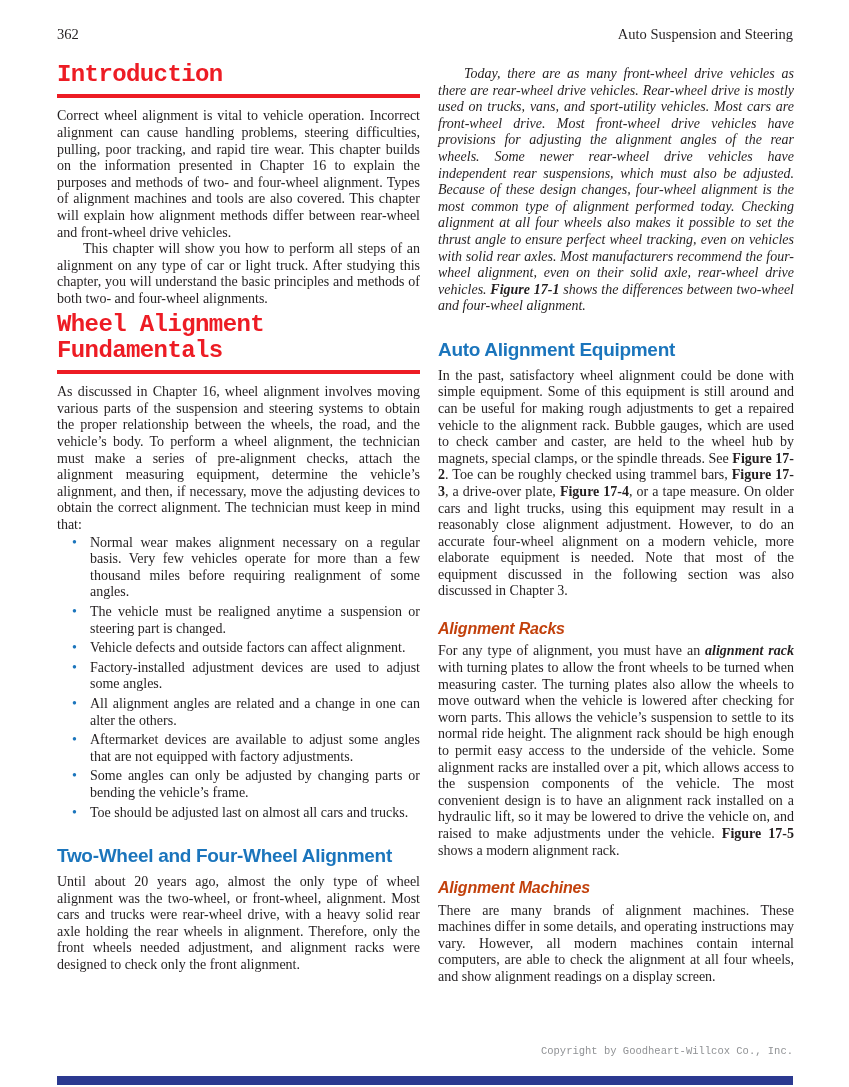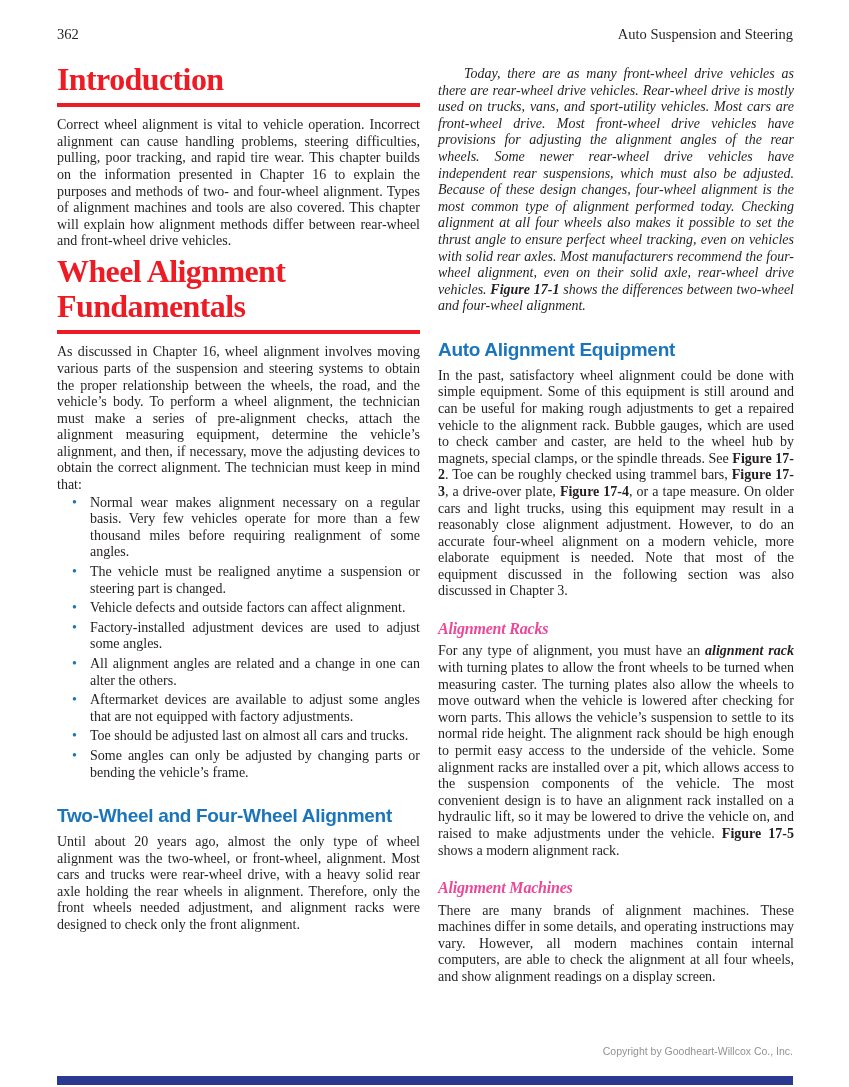--- a/index.html
+++ b/index.html
@@ -11,54 +11,54 @@
   .running-header {
     position:absolute; top:26px; left:57px; right:56px;
     display:flex; justify-content:space-between; align-items:baseline;
     font-size:14.5px; color:var(--body,#231f20);
   }
   .columns { position:absolute; top:48px; left:57px; display:flex; gap:18px; }
   .col-left  { width:363px; }
   .col-right { width:356px; }
 
   h1 {
-    font-family:Liberation Serif, serif; font-weight:bold;
-    font-size:32px; letter-spacing:-0.6px; line-height:1.1;
+    font-family:Liberation Mono, monospace; font-weight:bold;
+    font-size:24px; letter-spacing:-0.6px; line-height:1.1;
     color:var(--heading_red,#ed1c24); margin:14px 0 0 0;
   }
   h1.section-gap { margin-top:4px; }
   .red-rule { height:4px; background:var(--heading_red,#ed1c24); margin:6px 0 10px 0; }
 
   h2 {
     font-family:"Liberation Sans", sans-serif; font-weight:bold;
     font-size:19px; letter-spacing:-0.3px; line-height:1.15;
     color:var(--heading_blue,#1b75bc); margin:24px 0 7px 0;
   }
   h3 {
-    font-family:Liberation Serif, serif; font-weight:bold; font-style:italic;
+    font-family:Liberation Sans, sans-serif; font-weight:bold; font-style:italic;
     font-size:16px; letter-spacing:-0.2px; line-height:1.15;
-    color:#ec4899; margin:20px 0 5px 0;
+    color:#c2410c; margin:20px 0 5px 0;
   }
   p { margin:0; font-size:14px; line-height:16.6px; text-align:justify; }
   p.indent { text-indent:26px; }
   p.first-gap { margin-top:18px;font-style:italic; }
 
   ul.bullets { list-style:none; margin:1px 0 0 0; padding:0; }
   ul.bullets li {
     position:relative; padding-left:33px; margin-bottom:3px;
     font-size:14px; line-height:16.6px; text-align:justify;
   }
   ul.bullets li::before {
     content:"\2022"; position:absolute; left:15px; top:0;
     color:var(--heading_blue,#1b75bc);
   }
 
   .copyright {
     position:absolute; right:56px; bottom:30px;
-    font-family:Liberation Sans, sans-serif; font-size:10.5px;
+    font-family:Liberation Mono, monospace; font-size:10.5px;
     color:var(--copyright_gray,#909295);
   }
   .bottom-bar {
     position:absolute; left:57px; right:56px; bottom:2px; height:9px;
     background:var(--footer_bar,#2b3990);
   }
 </style>
 </head>
 <body>
 
@@ -68,34 +68,35 @@
     <span>362</span>
     <span>Auto Suspension and Steering</span>
   </div>
 
   <div class="columns">
 
     <div class="col-left">
       <h1>Introduction</h1>
       <div class="red-rule"></div>
       <p>Correct wheel alignment is vital to vehicle operation. Incorrect alignment can cause handling problems, steering difficulties, pulling, poor tracking, and rapid tire wear. This chapter builds on the information presented in Chapter 16 to explain the purposes and methods of two- and four-wheel alignment. Types of alignment machines and tools are also covered. This chapter will explain how alignment methods differ between rear-wheel and front-wheel drive vehicles.</p>
+      <p class="indent">This chapter will show you how to perform all steps of an alignment on any type of car or light truck. After studying this chapter, you will understand the basic principles and methods of both two- and four-wheel alignments.</p>
 
       <h1 class="section-gap">Wheel Alignment Fundamentals</h1>
       <div class="red-rule"></div>
       <p>As discussed in Chapter 16, wheel alignment involves moving various parts of the suspension and steering systems to obtain the proper relationship between the wheels, the road, and the vehicle’s body. To perform a wheel alignment, the technician must make a series of pre-alignment checks, attach the alignment measuring equipment, determine the vehicle’s alignment, and then, if necessary, move the adjusting devices to obtain the correct alignment. The technician must keep in mind that:</p>
 
       <ul class="bullets">
           <li>Normal wear makes alignment necessary on a regular basis. Very few vehicles operate for more than a few thousand miles before requiring realignment of some angles.</li>
           <li>The vehicle must be realigned anytime a suspension or steering part is changed.</li>
           <li>Vehicle defects and outside factors can affect alignment.</li>
           <li>Factory-installed adjustment devices are used to adjust some angles.</li>
           <li>All alignment angles are related and a change in one can alter the others.</li>
           <li>Aftermarket devices are available to adjust some angles that are not equipped with factory adjustments.</li>
+          <li>Some angles can only be adjusted by changing parts or bending the vehicle’s frame.</li>
           <li>Toe should be adjusted last on almost all cars and trucks.</li>
-          <li>Some angles can only be adjusted by changing parts or bending the vehicle’s frame.</li>
         </ul>
 
       <h2>Two-Wheel and Four-Wheel Alignment</h2>
       <p>Until about 20 years ago, almost the only type of wheel alignment was the two-wheel, or front-wheel, alignment. Most cars and trucks were rear-wheel drive, with a heavy solid rear axle holding the rear wheels in alignment. Therefore, only the front wheels needed adjustment, and alignment racks were designed to check only the front alignment.</p>
     </div>
 
     <div class="col-right">
       <p class="indent first-gap"><span>Today, there are as many front-wheel drive vehicles as there are rear-wheel drive vehicles. Rear-wheel drive is mostly used on trucks, vans, and sport-utility vehicles. Most cars are front-wheel drive. Most front-wheel drive vehicles have provisions for adjusting the alignment angles of the rear wheels. Some newer rear-wheel drive vehicles have independent rear suspensions, which must also be adjusted. Because of these design changes, four-wheel alignment is the most common type of alignment performed today. Checking alignment at all four wheels also makes it possible to set the thrust angle to ensure perfect wheel tracking, even on vehicles with solid rear axles. Most manufacturers recommend the four-wheel alignment, even on their solid axle, rear-wheel drive vehicles. </span><span style="font-weight: bold;">Figure 17-1</span><span> shows the differences between two-wheel and four-wheel alignment.</span></p>
 
       <h2>Auto Alignment Equipment</h2>

